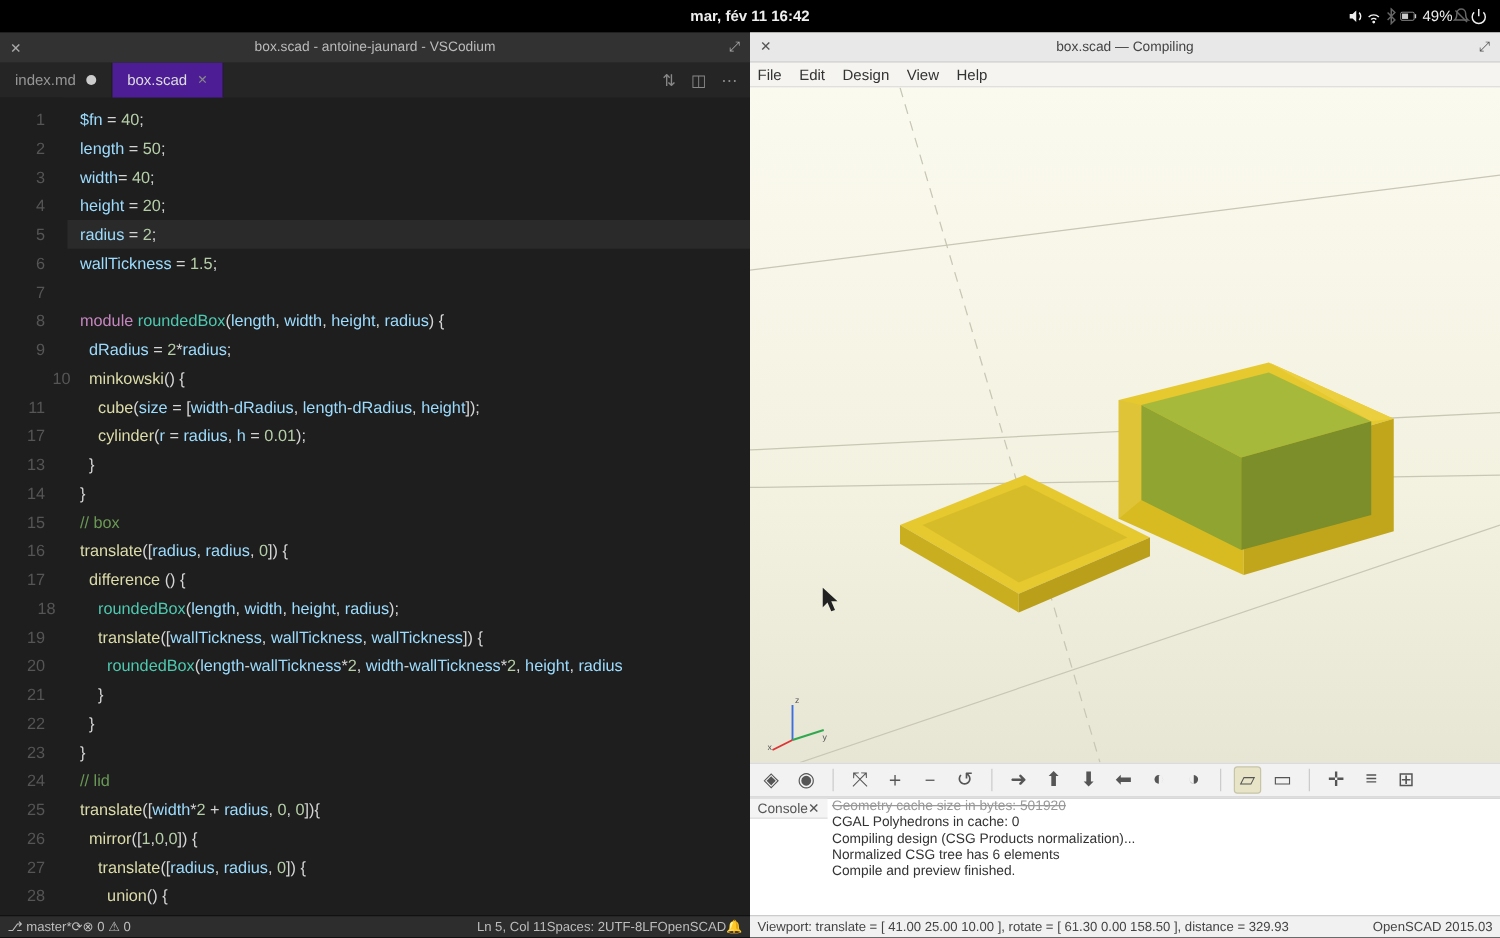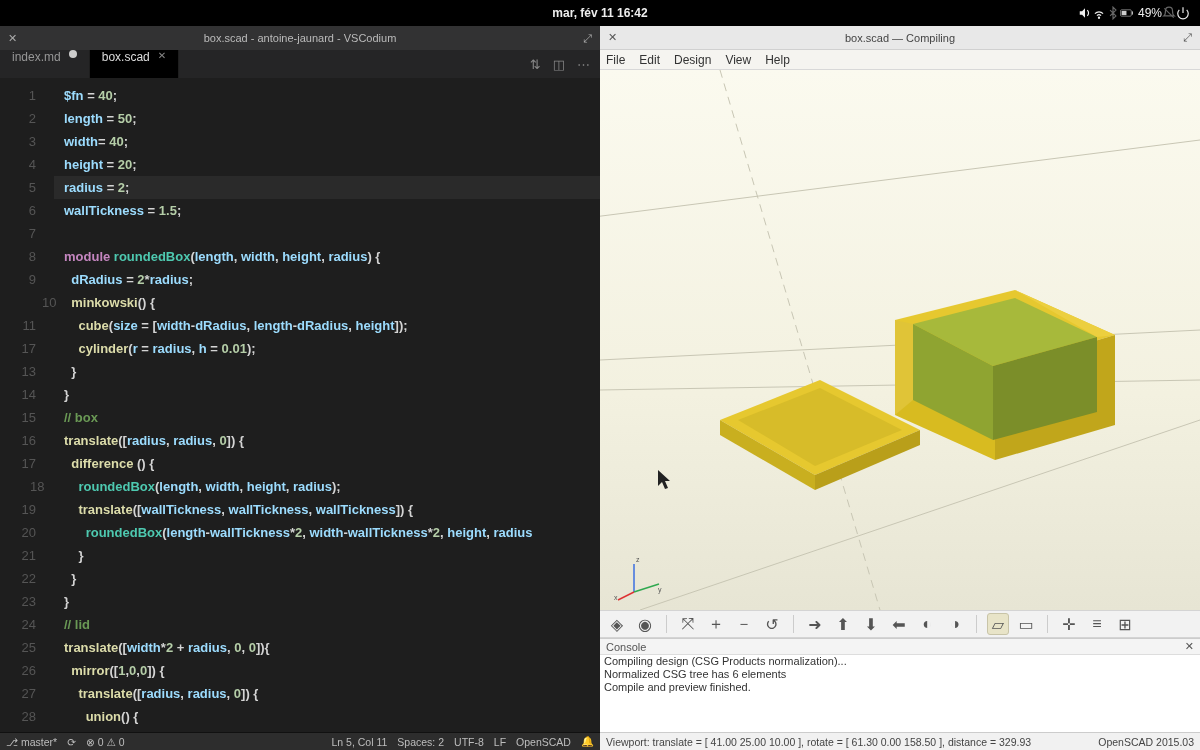--- a/index.html
+++ b/index.html
@@ -17,60 +17,60 @@
   .workspace { flex: 1; display: flex; min-height: 0; }
 
   
   .vscodium { flex: 0 0 600px; display: flex; flex-direction: column; background: #1e1e1e; color: #ccc; min-width: 0; position: relative; }
   .vsc-titlebar { height: 24px; background: #323233; color: #bbb; display: flex; align-items: center; position: relative; font-size: 11px; }
   .vsc-titlebar .close { padding: 0 8px; color: #aaa; }
   .vsc-titlebar .title { position: absolute; left: 50%; transform: translateX(-50%); }
   .vsc-titlebar .winicons { margin-left: auto; display: flex; gap: 6px; padding: 0 8px; color: #aaa; }
 
   .vsc-tabs { height: 28px; background: #252526; display: flex; align-items: stretch; font-size: 12px; }
-  .vsc-tab { display: flex; align-items: flex-start; padding: 0 12px; gap: 8px; color: #969696; border-right: 1px solid #1e1e1e; }
-  .vsc-tab.active { background: #000000; color: #ddd; }
+  .vsc-tab { display: flex; align-items: center; padding: 0 12px; gap: 8px; color: #969696; border-right: 1px solid #1e1e1e; }
+  .vsc-tab.active { background: #4c1d95; color: #ddd; }
   .vsc-tab .dot { width: 8px; height: 8px; border-radius: 50%; background: #ccc; }
   .vsc-tabs .tab-actions { margin-left: auto; display: flex; align-items: center; gap: 12px; padding: 0 10px; color: #888; font-size: 13px; }
 
   .vsc-editor { flex: 1; display: flex; font-family: "DejaVu Sans Mono", Menlo, Consolas, monospace; font-size: 13px; line-height: 23px; overflow: hidden; position: relative; }
   .gutter { width: 50px; text-align: right; color: #555; padding: 6px 14px 0 0; background: #1e1e1e; user-select: none; }
   .code { flex: 1; padding: 6px 0 0 4px; white-space: pre; color: #d4d4d4; position: relative; }
-  .code .row { height: 23px; padding-left: 10px; font-weight: bold; }
+  .code .row { height: 23px; padding-left: 10px; }
   .code .row.current { background: #2a2a2a; }
   .tok-var { color: #9cdcfe; }
   .tok-num { color: #b5cea8; }
   .tok-kw  { color: #c586c0; }
   .tok-fn  { color: #4ec9b0; }
   .tok-fn2 { color: #dcdcaa; }
   .tok-id  { color: #9cdcfe; }
   .tok-pun { color: #d4d4d4; }
   .tok-cmt { color: #6a9955; }
 
-  .vsc-status { height: 18px; background: #007acc0d; background:#1a1a1a; border-top:1px solid #111; color: #ccc; display: flex; align-items: center; font-size: 10.5px; padding: 0 6px; gap: 10px; }
+  .vsc-status { height: 18px; background: #007acc0d; background:#1a1a1a; border-top:1px solid #111; color: #ccc; display: flex; align-items: center; font-size: 10.5px; padding: 0 6px; }
   .vsc-status.blue { background: #2d2d2d; color:#bdbdbd; }
   .vsc-status .spacer { flex: 1; }
   .vsc-status span { white-space: nowrap; }
 
   
   .openscad { flex: 1; display: flex; flex-direction: column; background: #f5f4f0; color: #222; min-width: 0; }
   .os-titlebar { height: 24px; background: #e8e8e8; border-bottom:1px solid #d0d0d0; display: flex; align-items: center; position: relative; font-size: 11px; }
   .os-titlebar .close { padding: 0 8px; color: #555; }
   .os-titlebar .title { position: absolute; left: 50%; transform: translateX(-50%); color:#444; }
   .os-titlebar .winicons { margin-left: auto; display:flex; gap:6px; padding:0 8px; color:#555;}
 
   .os-menubar { height: 20px; background: #f5f4f0; display: flex; align-items: center; gap: 14px; padding: 0 6px; font-size: 12px; color: #333; border-bottom: 1px solid #d8d8d8; }
   .os-viewport { flex: 1; position: relative; background: linear-gradient(180deg, #fbfaef 0%, #f3f1e0 60%, #e7e5d4 100%); overflow: hidden; }
   .axes-gnomon { position: absolute; bottom: 8px; left: 14px; width: 50px; height: 50px; }
   .os-toolbar { height: 28px; background: #f2f2f2; border-top:1px solid #d4d4d4; border-bottom:1px solid #d4d4d4; display: flex; align-items: center; gap: 6px; padding: 0 6px; }
   .os-toolbar .tb { width: 22px; height: 22px; display:flex; align-items:center; justify-content:center; color:#555; border-radius:3px; }
   .os-toolbar .tb.active { background:#e8e4c8; border:1px solid #c8c4a8; }
   .os-toolbar .sep { width:1px; height:18px; background:#ccc; margin:0 4px; }
 
-  .os-console { height: 94px; display: flex; flex-direction: column; background: #fff; border-top: 1px solid #ccc; }
+  .os-console { height: 94px; display: flex; flex-direction: row; background: #fff; border-top: 1px solid #ccc; }
   .os-console .hdr { height: 16px; display:flex; align-items:center; justify-content:space-between; padding:0 6px; font-size:11px; color:#555; background:#f4f4f4; border-bottom:1px solid #ddd;}
   .os-console .body { flex:1; overflow:hidden; font-family: sans-serif; font-size: 11px; line-height: 13px; padding: 0 4px; color:#333; }
   .os-console .body .cut { color:#999; text-decoration:line-through #999; }
   .os-statusbar { height: 18px; background: #f1f1f1; border-top:1px solid #ccc; display:flex; align-items:center; font-size:10.5px; padding:0 6px; color:#444; }
   .os-statusbar .spacer { flex:1; }
 
   
   .render-box { position:absolute; }
 </style>
 </head>
@@ -280,20 +280,22 @@
       <div class="tb">≡</div>
       <div class="tb">⊞</div>
     </div>
 
     <div class="os-console">
       <div class="hdr">
         <span>Console</span>
         <span>✕</span>
       </div>
       <div class="body" id="os-console-body">
+          <div class="cut">Geometry cache size in bytes: 501920</div>
+          <div>CGAL Polyhedrons in cache: 0</div>
           <div>Compiling design (CSG Products normalization)...</div>
           <div>Normalized CSG tree has 6 elements</div>
           <div>Compile and preview finished.</div>
         </div>
     </div>
 
     <div class="os-statusbar">
       <span>Viewport: translate = [ 41.00 25.00 10.00 ], rotate = [ 61.30 0.00 158.50 ], distance = 329.93</span>
       <span class="spacer"></span>
       <span>OpenSCAD 2015.03</span>

